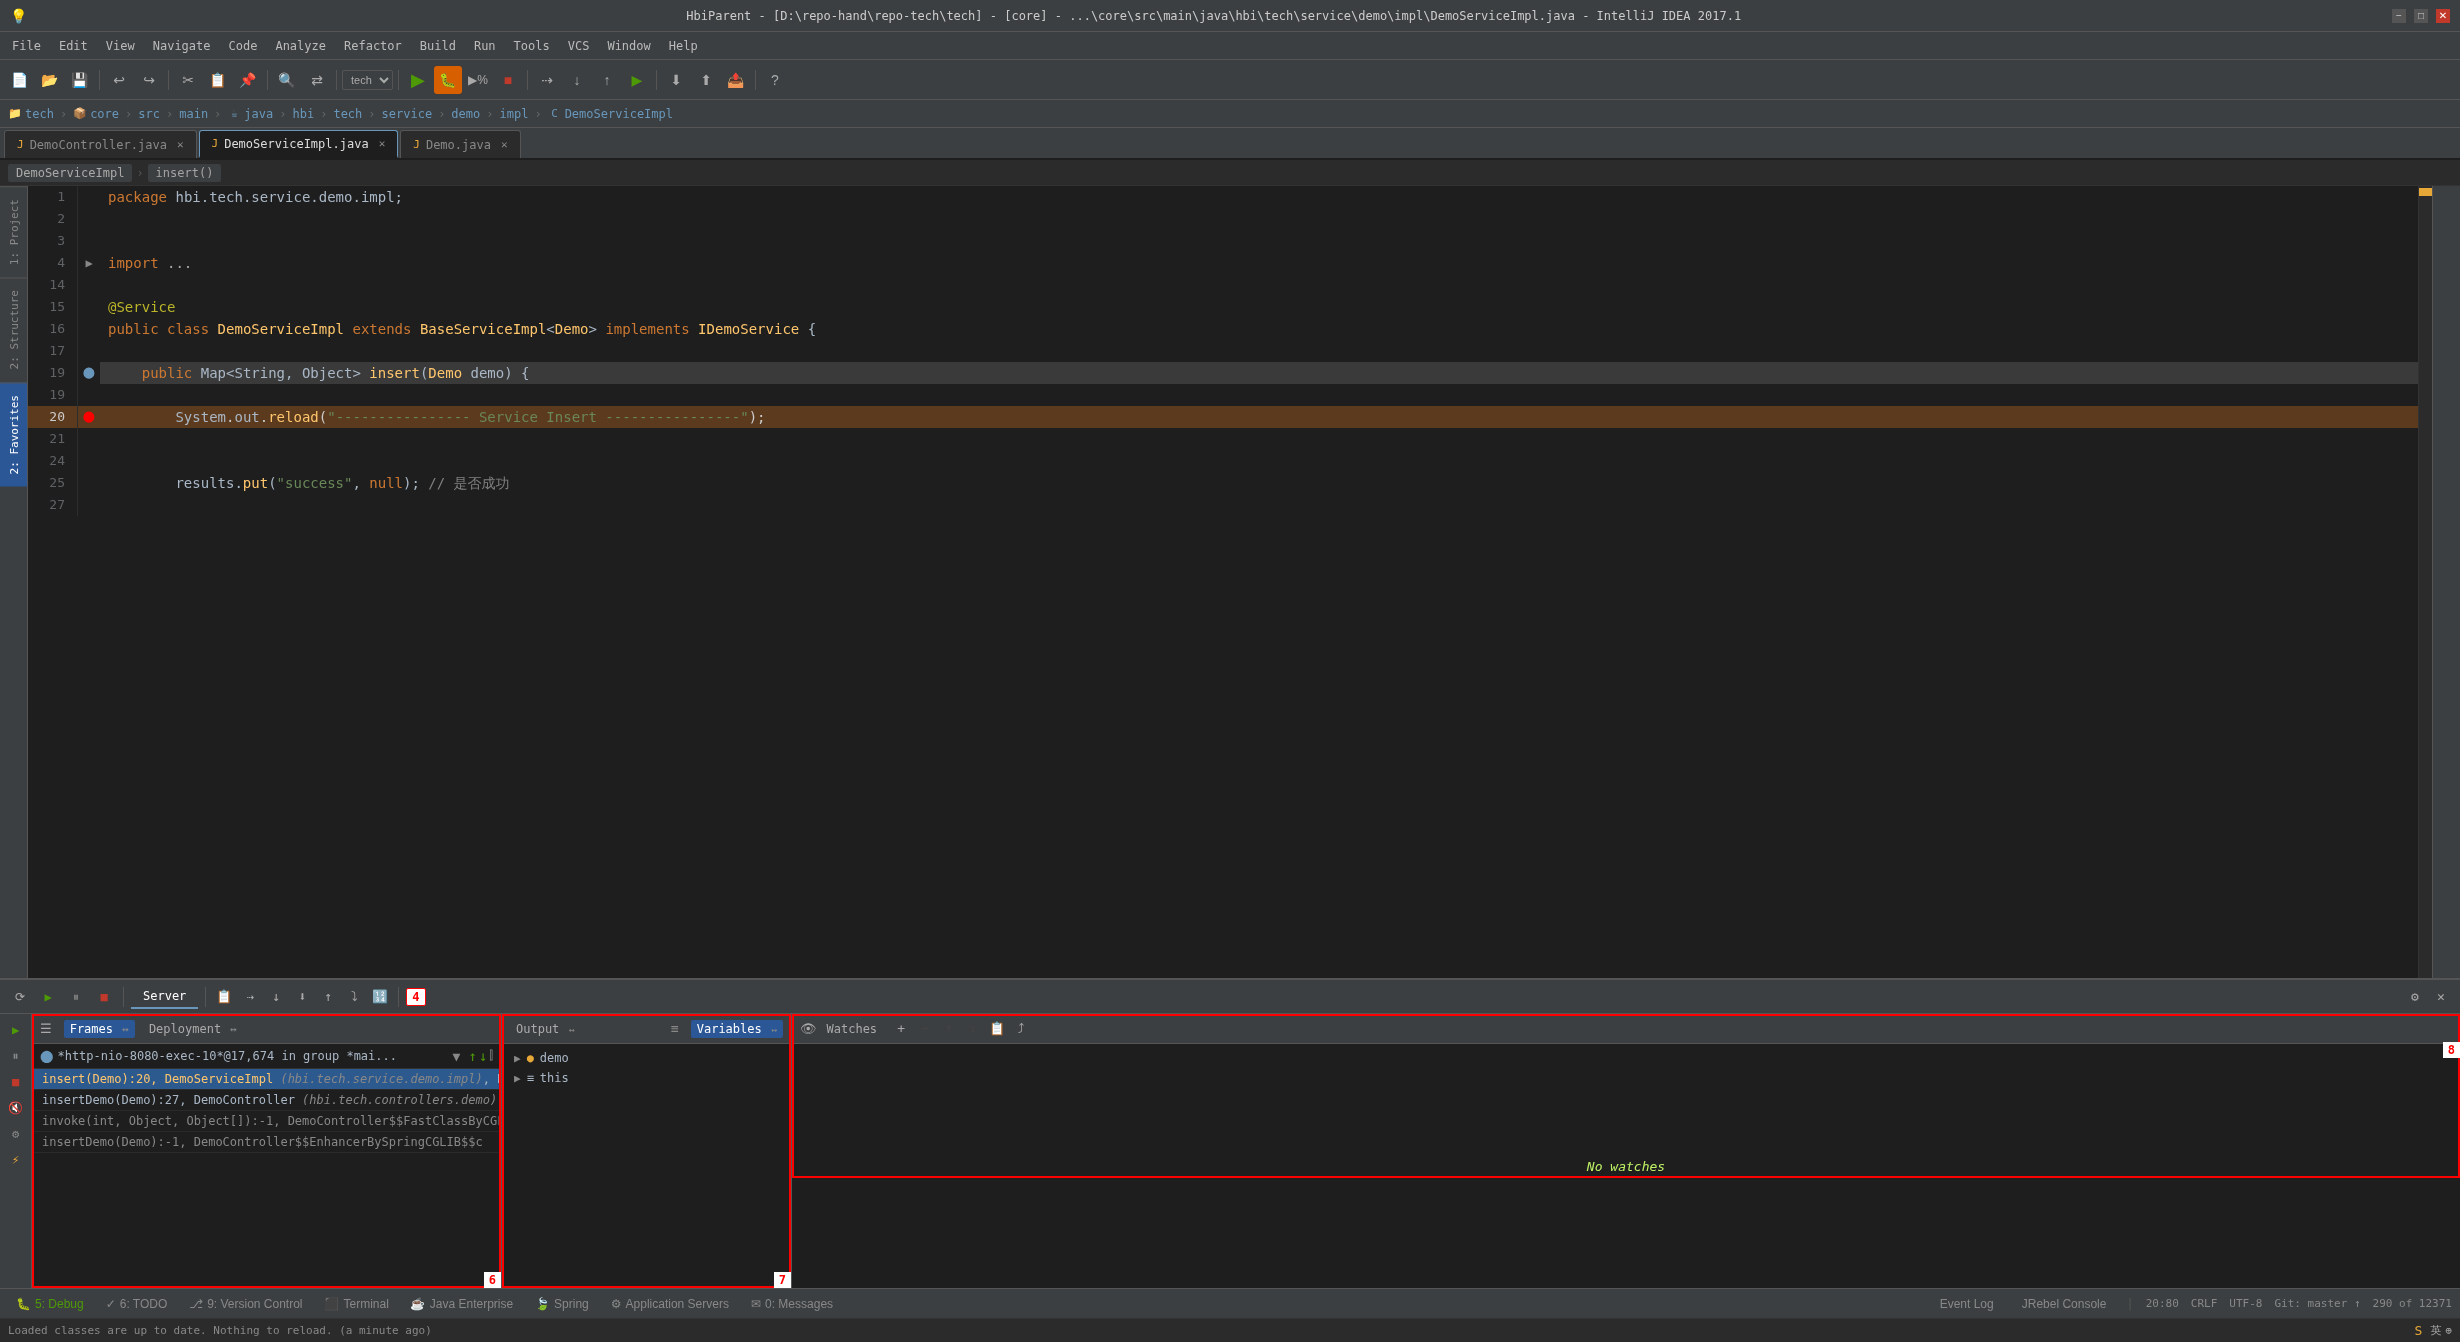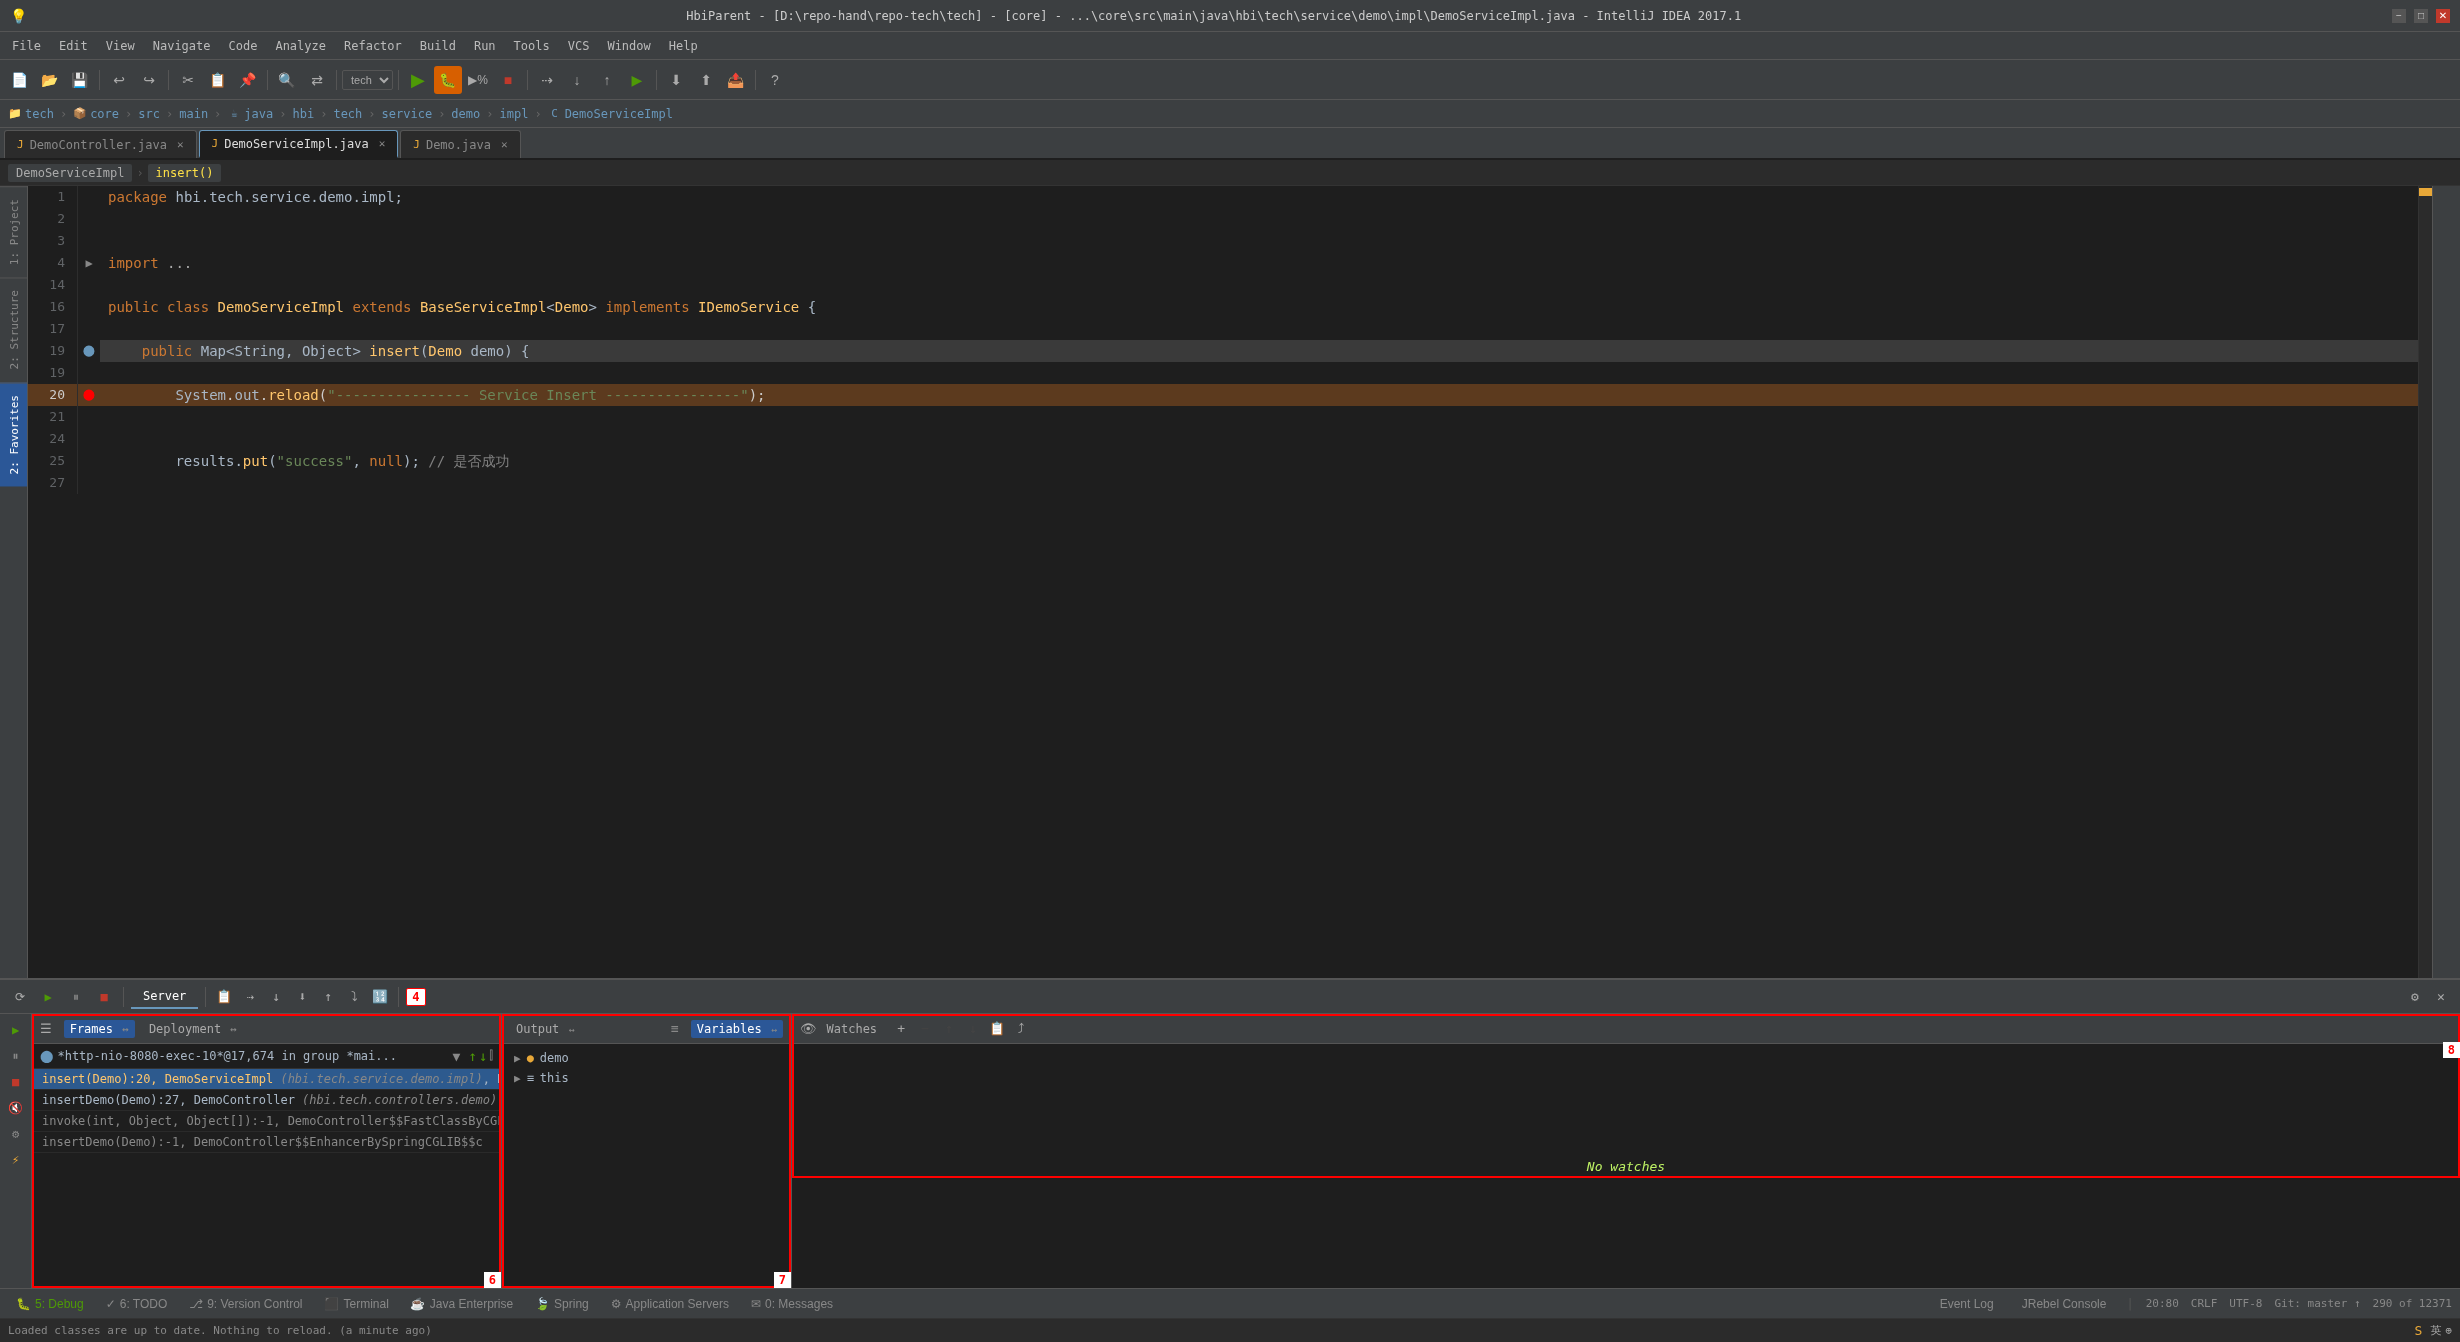--- a/index.html
+++ b/index.html
@@ -183,21 +183,21 @@
       font-size: 12px;
       border-bottom: 1px solid #333;
     }
     .method-crumb {
       background: #3c3f41;
       padding: 2px 8px;
       border-radius: 2px;
       color: #aaa;
       cursor: pointer;
     }
-    .method-crumb.active { color: #fde047; }
+    .method-crumb.active { color: #a3a3a3; }
 
     
     #code-editor {
       flex: 1;
       background: #1e1e1e;
       overflow: hidden;
       position: relative;
     }
     #code-content {
       padding: 0;
@@ -736,20 +736,25 @@
           </div>
           <div class="code-text"><span class="kw">import</span> <span style="color:#aaa;">...</span></div>
         </div>
 
         <div class="code-line">
           <div class="line-num">14</div>
           <div class="gutter"></div>
           <div class="code-text"></div>
         </div>
 
+        <div class="code-line">
+          <div class="line-num">15</div>
+          <div class="gutter"></div>
+          <div class="code-text"><span class="ann">@Service</span></div>
+        </div>
 
         <div class="code-line">
           <div class="line-num">16</div>
           <div class="gutter"></div>
           <div class="code-text"><span class="kw">public class</span> <span class="cls">DemoServiceImpl</span> <span class="kw">extends</span> <span class="cls">BaseServiceImpl</span>&lt;<span class="cls">Demo</span>&gt; <span class="kw">implements</span> <span class="cls">IDemoService</span> {</div>
         </div>
 
         <div class="code-line">
           <div class="line-num">17</div>
           <div class="gutter"></div>

